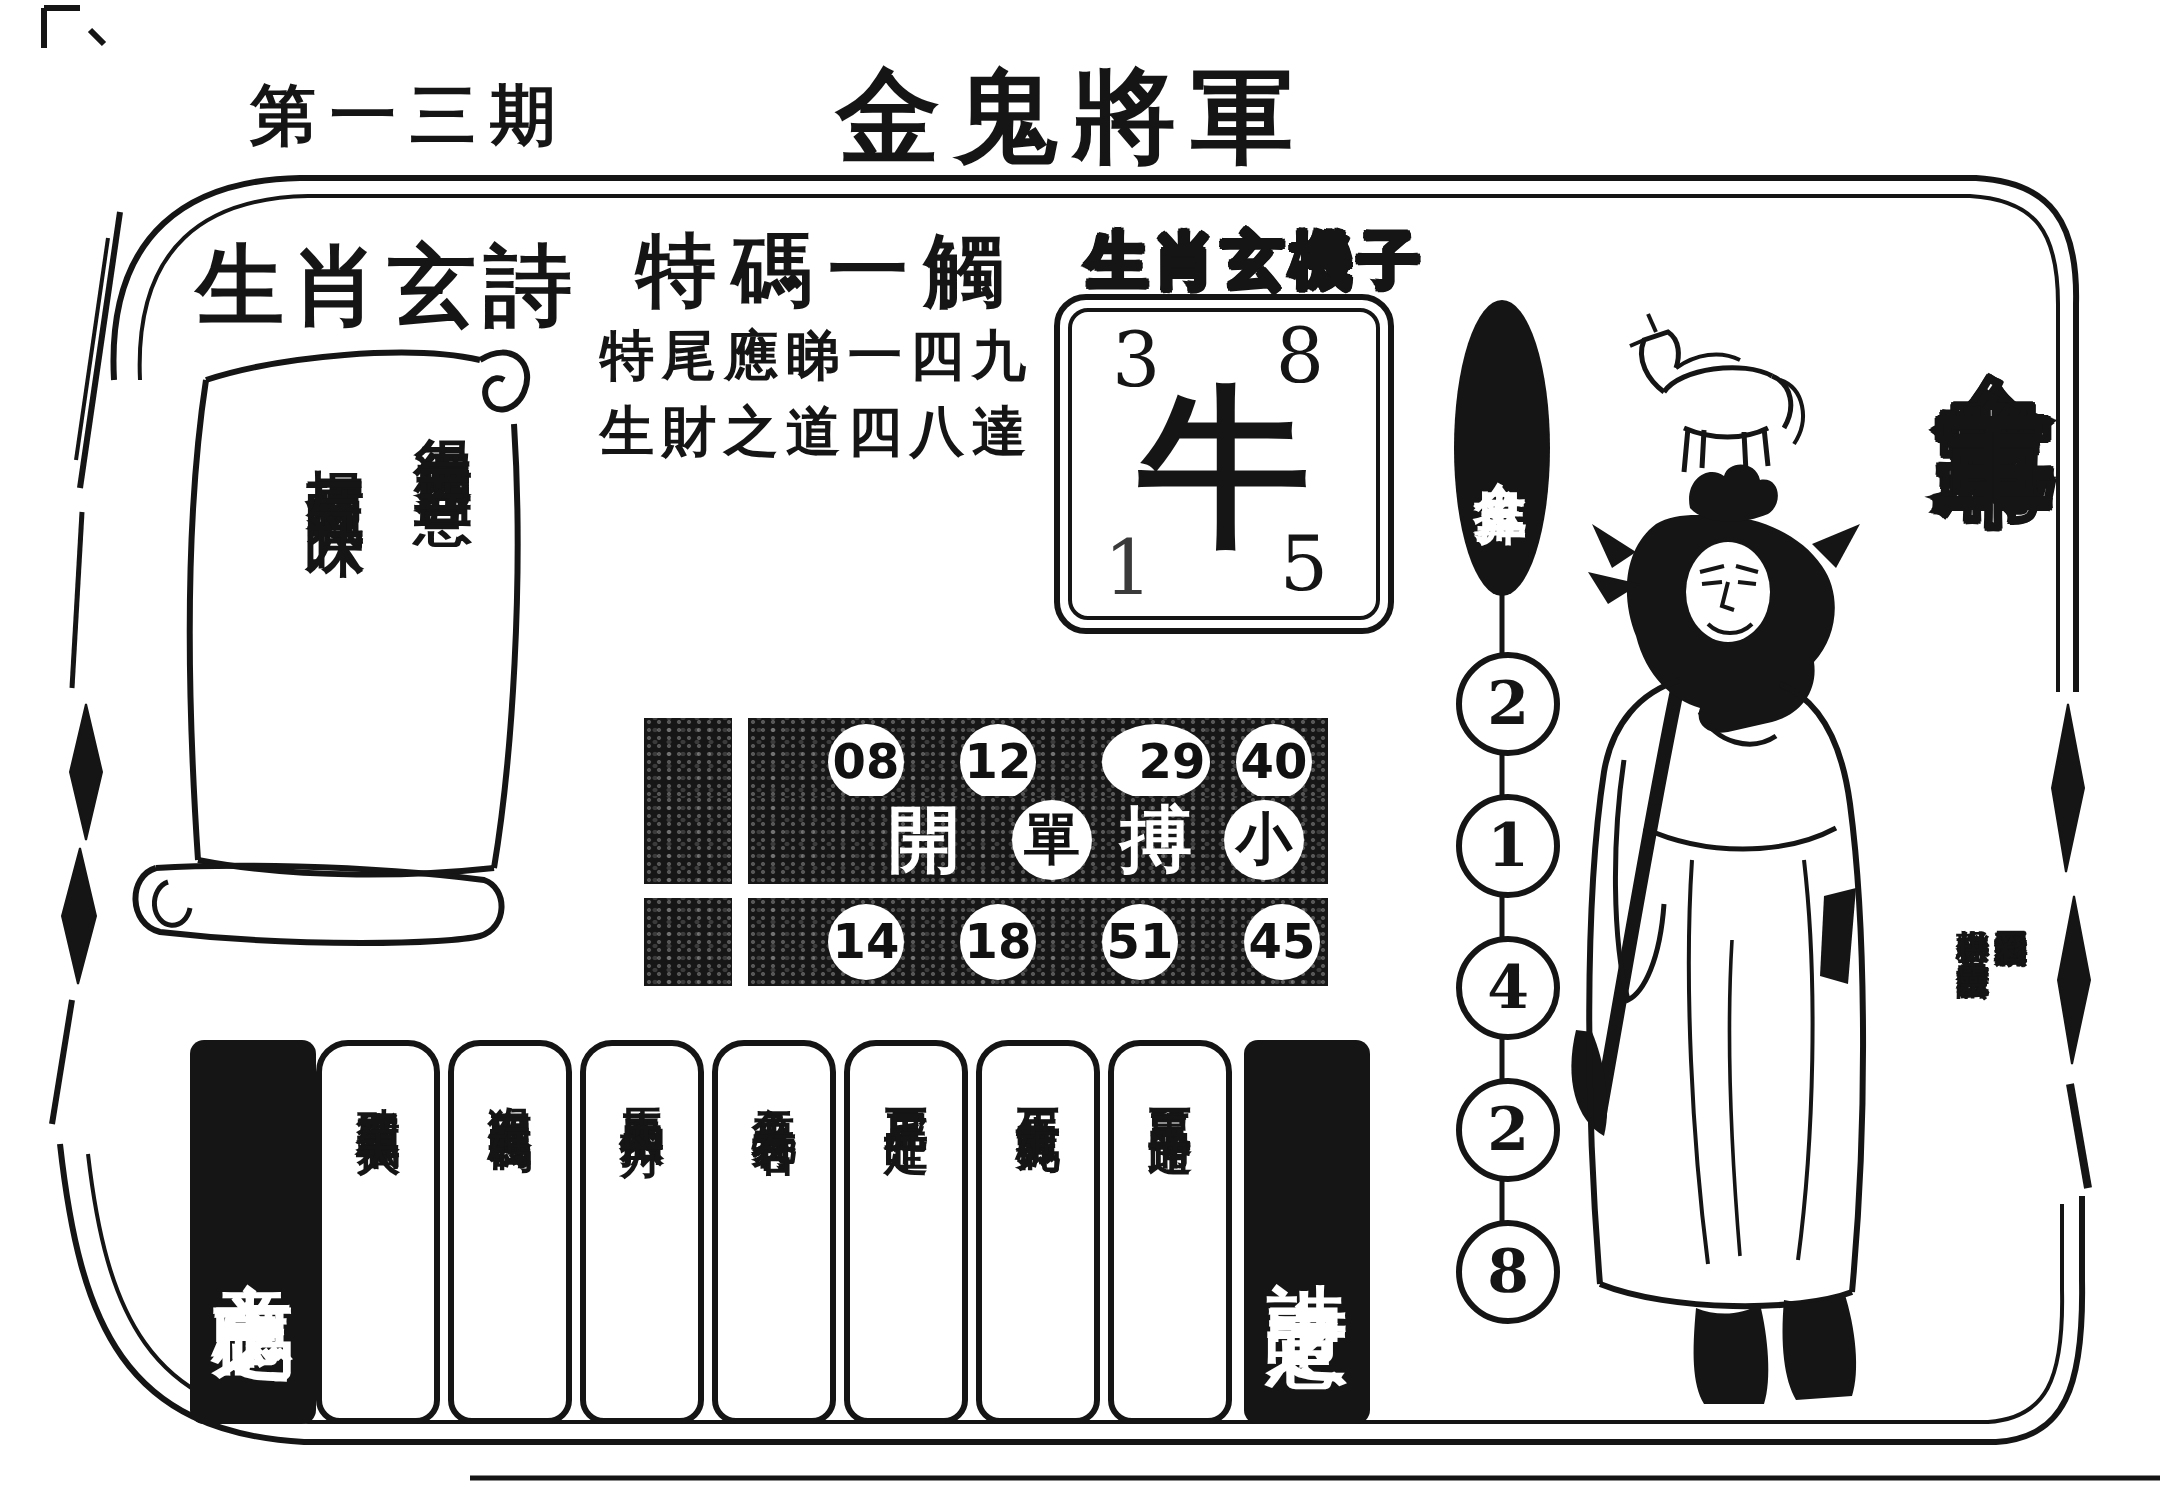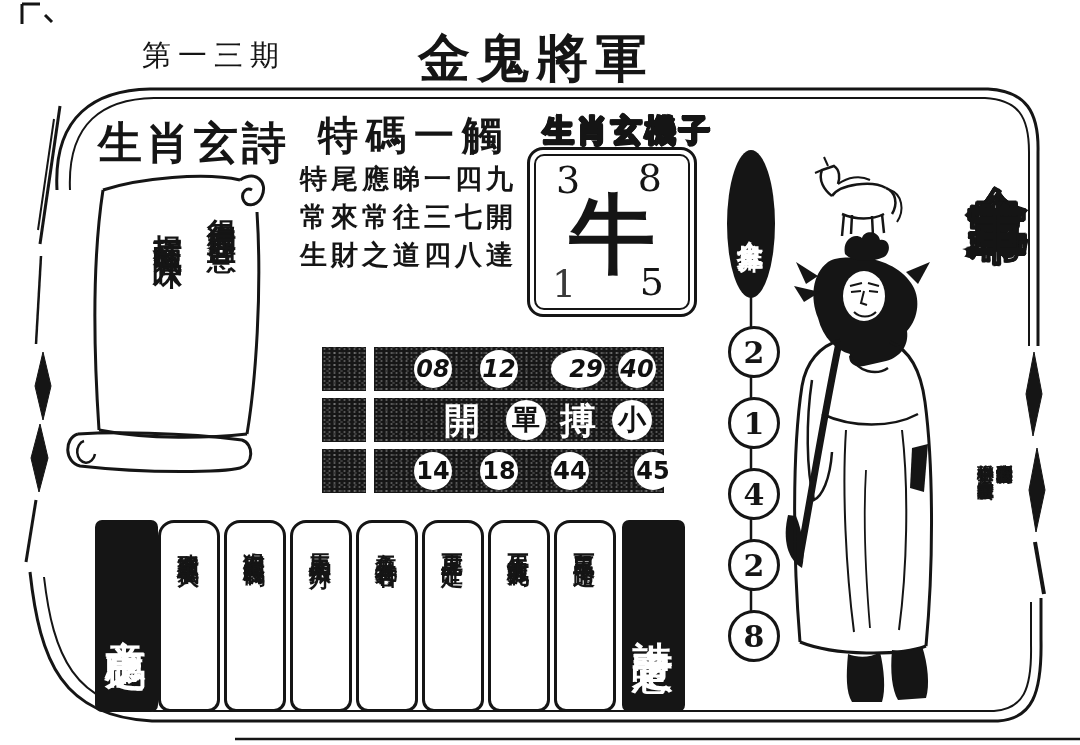--- a/index.html
+++ b/index.html
@@ -145,31 +145,30 @@
       <path d="M 850,356 C 858,372 876,376 888,368" stroke-width="2.5"></path>
     </g>
     <path d="M 912,448 L 928,444 L 924,492 L 910,488 Z" fill="#151515"></path>
     <path d="M 848,654 C 846,676 846,692 852,702 L 882,702 C 886,690 884,668 880,652 C 870,658 858,658 848,654 Z" fill="#151515"></path>
     <path d="M 892,650 C 890,672 892,690 898,700 L 926,698 C 930,686 928,664 922,646 C 912,652 902,652 892,650 Z" fill="#151515"></path>
   </g>
 
   <path d="M 751,296 L 751,652" stroke="#151515" stroke-width="2.5" fill="none"></path>
 </svg>
 
-<div class="abs serif" style="left:142px;top:36px;font-size:29px;font-weight:400;letter-spacing:7px;">第一三期</div>
+<div class="abs serif" style="left:125px;top:36px;font-size:33px;font-weight:700;letter-spacing:7px;">第一三期</div>
 <div class="abs" style="left:418px;top:24px;font-size:52px;font-weight:900;letter-spacing:7px;">金鬼將軍</div>
 
 <div class="abs" style="left:98px;top:114px;font-size:44px;font-weight:900;letter-spacing:4px;">生肖玄詩</div>
 <div class="abs vtext serif" style="left:202px;top:196px;font-size:29px;font-weight:700;letter-spacing:4px;">得天獨厚四五意</div>
 <div class="abs vtext serif" style="left:148px;top:212px;font-size:29px;font-weight:700;letter-spacing:4px;">揚眉吐氣一六味</div>
 
 <div class="abs" style="left:318px;top:108px;font-size:40px;font-weight:900;letter-spacing:8px;">特碼一觸</div>
 <div class="abs serif" style="left:300px;top:160px;font-size:27px;font-weight:700;line-height:38px;letter-spacing:4px;">
   <div>特尾應睇一四九</div>
-  <div>常來常往三七開</div>
   <div>生財之道四八達</div>
 </div>
 
 <div class="abs outline-text" style="left:543px;top:110px;font-size:31px;font-weight:900;letter-spacing:3px;text-align:right;">生肖玄機子</div>
 <div class="abs" style="left:527px;top:147px;width:170px;height:170px;border:3.5px solid #151515;border-radius:16px;box-sizing:border-box;padding:4px;">
   <div style="position:relative;width:100%;height:100%;border:2px solid #151515;border-radius:10px;box-sizing:border-box;">
     <span class="abs serif" style="left:20px;top:2px;font-size:38px;">3</span>
     <span class="abs serif" style="right:26px;top:0px;font-size:38px;">8</span>
     <span class="abs serif" style="left:16px;bottom:2px;font-size:38px;color:#3a3a3a;">1</span>
     <span class="abs serif" style="right:24px;bottom:4px;font-size:38px;">5</span>
@@ -190,21 +189,21 @@
     <span>4</span>
   </div>
 <div class="ded-circle" style="top:539px;">
     <span>2</span>
   </div>
 <div class="ded-circle" style="top:610px;">
     <span>8</span>
   </div>
 
 <div class="abs" style="left:322px;top:347px;width:342px;height:146px;">
-  <div style="position:absolute;top:0;left:0;width:342px;height:44px;font-style:italic;">
+  <div style="position:absolute;top:12px;left:0;width:342px;height:44px;">
     <div class="bar-label noise"></div>
     <div class="bar-strip noise">
       <span class="bar-circle" style="left:40px;">08</span>
       <span class="bar-circle" style="left:106px;">12</span>
       <span class="bar-circle" style="left:177px;padding-left:16px;">29</span>
       <span class="bar-circle" style="left:244px;">40</span>
     </div>
   </div>
   <div style="position:absolute;top:51px;left:0;width:342px;height:44px;">
     <div class="bar-label noise"></div>
@@ -213,22 +212,22 @@
       <span class="bar-hancirc" style="left:132px;">單</span>
       <span class="bar-han" style="left:186px;">搏</span>
       <span class="bar-hancirc" style="left:238px;">小</span>
     </div>
   </div>
   <div style="position:absolute;top:102px;left:0;width:342px;height:28px;">
     <div class="bar-label noise"></div>
     <div class="bar-strip noise">
       <span class="bar-circle" style="left:40px;">14</span>
       <span class="bar-circle" style="left:106px;">18</span>
-      <span class="bar-circle" style="left:177px;">44</span>
-      <span class="bar-circle" style="left:260px;">45</span>
+      <span class="bar-circle" style="left:177px;">51</span>
+      <span class="bar-circle" style="left:248px;">45</span>
     </div>
   </div>
 </div>
 
 <div class="banner" style="left:95px;">
   <span>意中之碼</span>
 </div>
 <div class="tablet" style="left:158px;">
     <span>豬來四五福氣大</span>
   </div>

